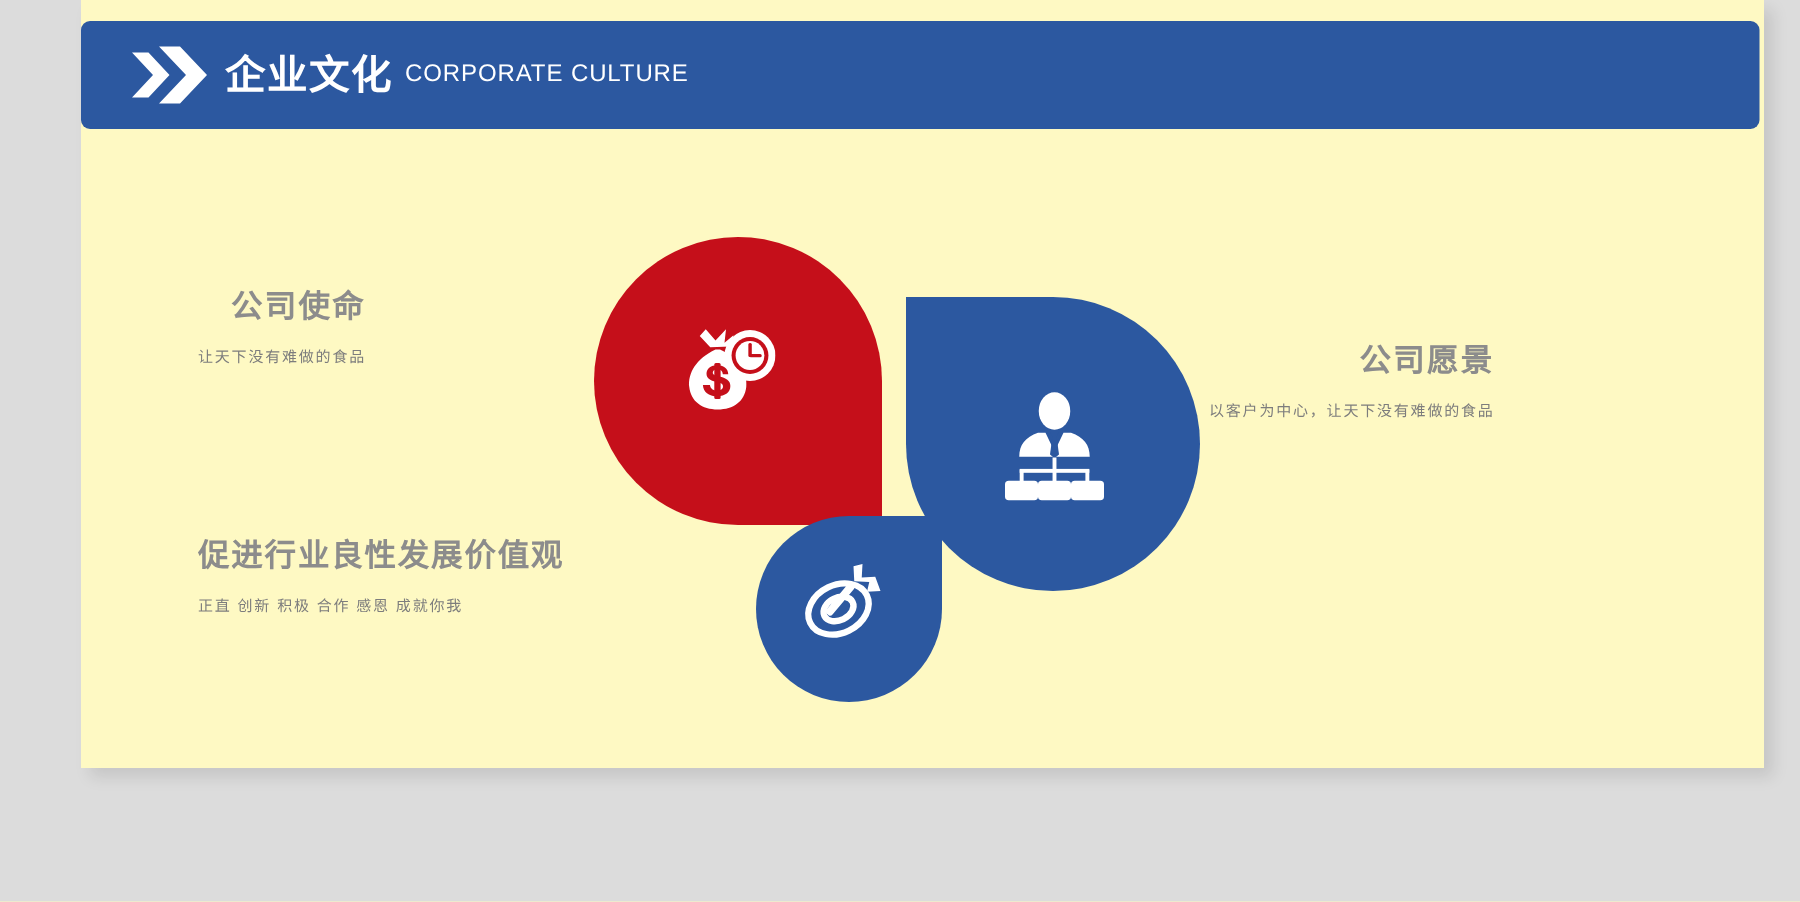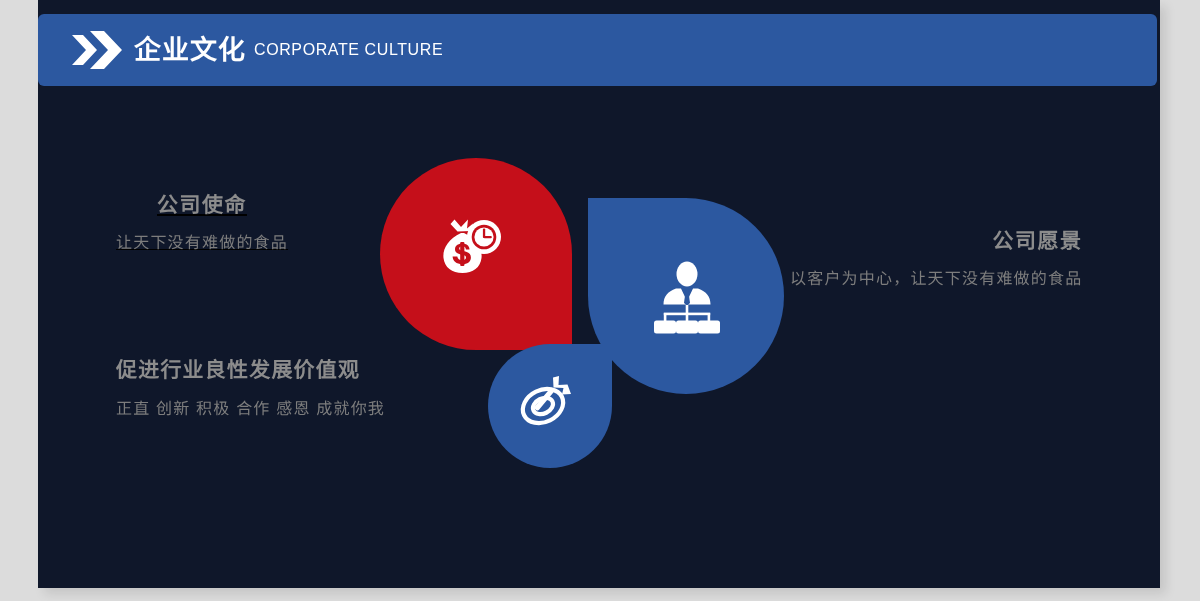--- a/index.html
+++ b/index.html
@@ -11,25 +11,25 @@
     width: 1200px;
     height: 601px;
     background: #dcdcdc;
     font-family: "Liberation Sans", "DejaVu Sans", sans-serif;
     overflow: hidden;
   }
 
   
   .slide {
     position: absolute;
-    left: 38px;
+    left: 54px;
     top: 0;
     width: 1122px;
-    height: 588px;
-    background: #0f172a;
+    height: 512px;
+    background: #fef9c3;
     box-shadow: 6px 6px 10px rgba(0,0,0,0.10);
     overflow: hidden;
   }
 
   
   .header-bar {
     position: absolute;
     left: 0;
     top: 14px;
     width: 1119px;
@@ -115,29 +115,29 @@
     color: #8c8c8c;
     font-size: 21px;
     font-weight: bold;
     letter-spacing: 1.5px;
     line-height: 1.2;
     margin: 0 0 14px 0;
     white-space: nowrap;
   }
   .txt-line {
     color: #7d7d7d;
-    font-size: 16px;
+    font-size: 10px;
     letter-spacing: 1.2px;
     line-height: 1.5;
     margin: 0 0 14px 0;
     white-space: nowrap;
   }
   .txt-line:last-child { margin-bottom: 0; }
 
-  .block-mission { left: 78px;  top: 192px; text-align: center; text-decoration: underline; }
+  .block-mission { left: 78px;  top: 192px; text-align: right; }
   .block-vision  { left: 752px; top: 228px; text-align: right; }
   .block-values  { left: 78px;  top: 358px; text-align: left; }
   .block-values .txt-heading { letter-spacing: 1.2px; font-family: Liberation Serif, serif; }
 </style>
 </head>
 <body>
 
 <div class="slide">
 
   <div class="header-bar">

